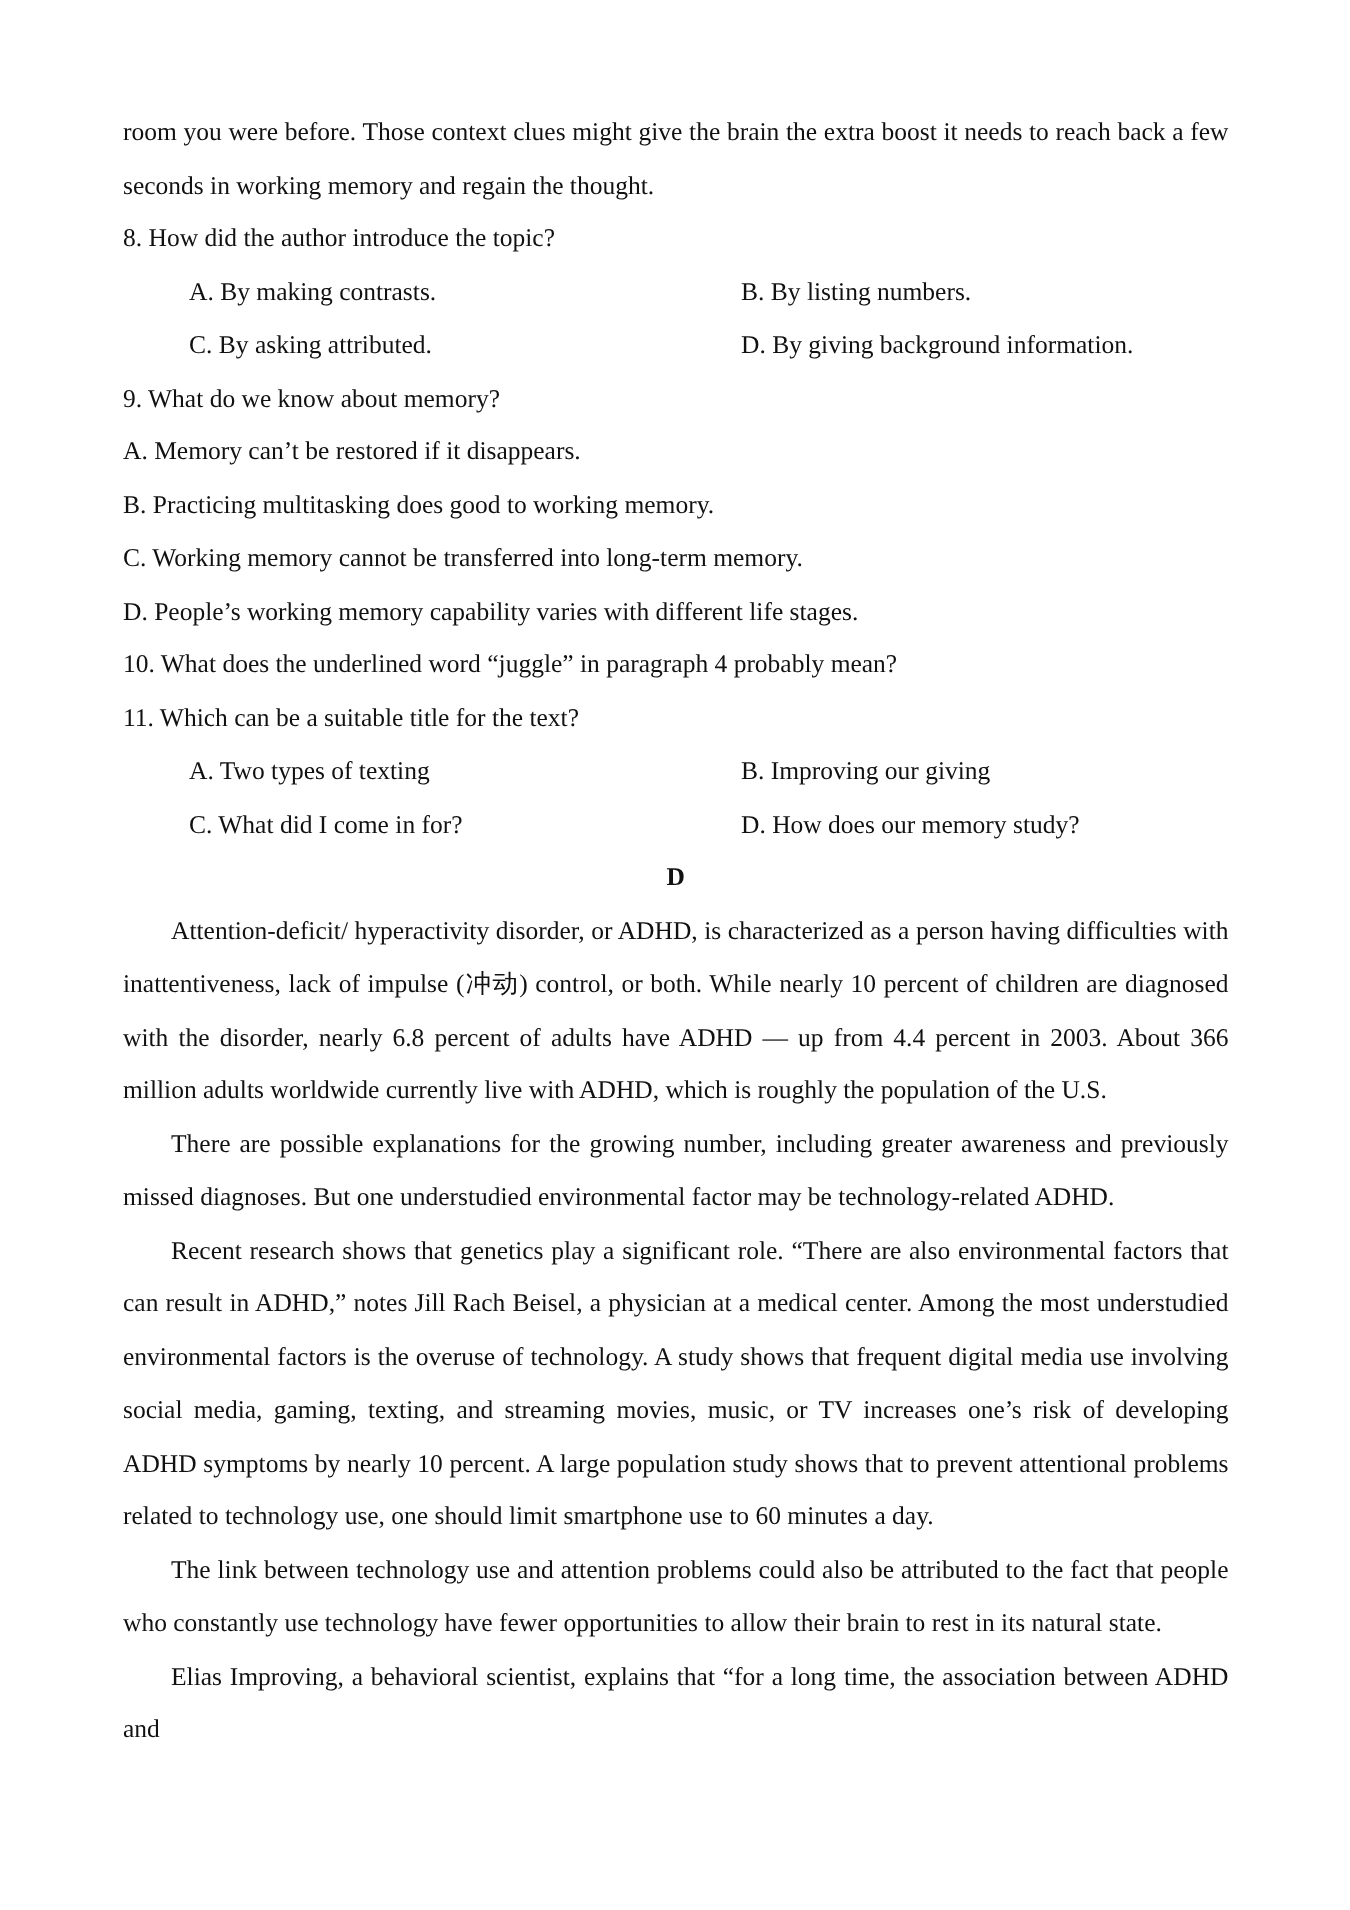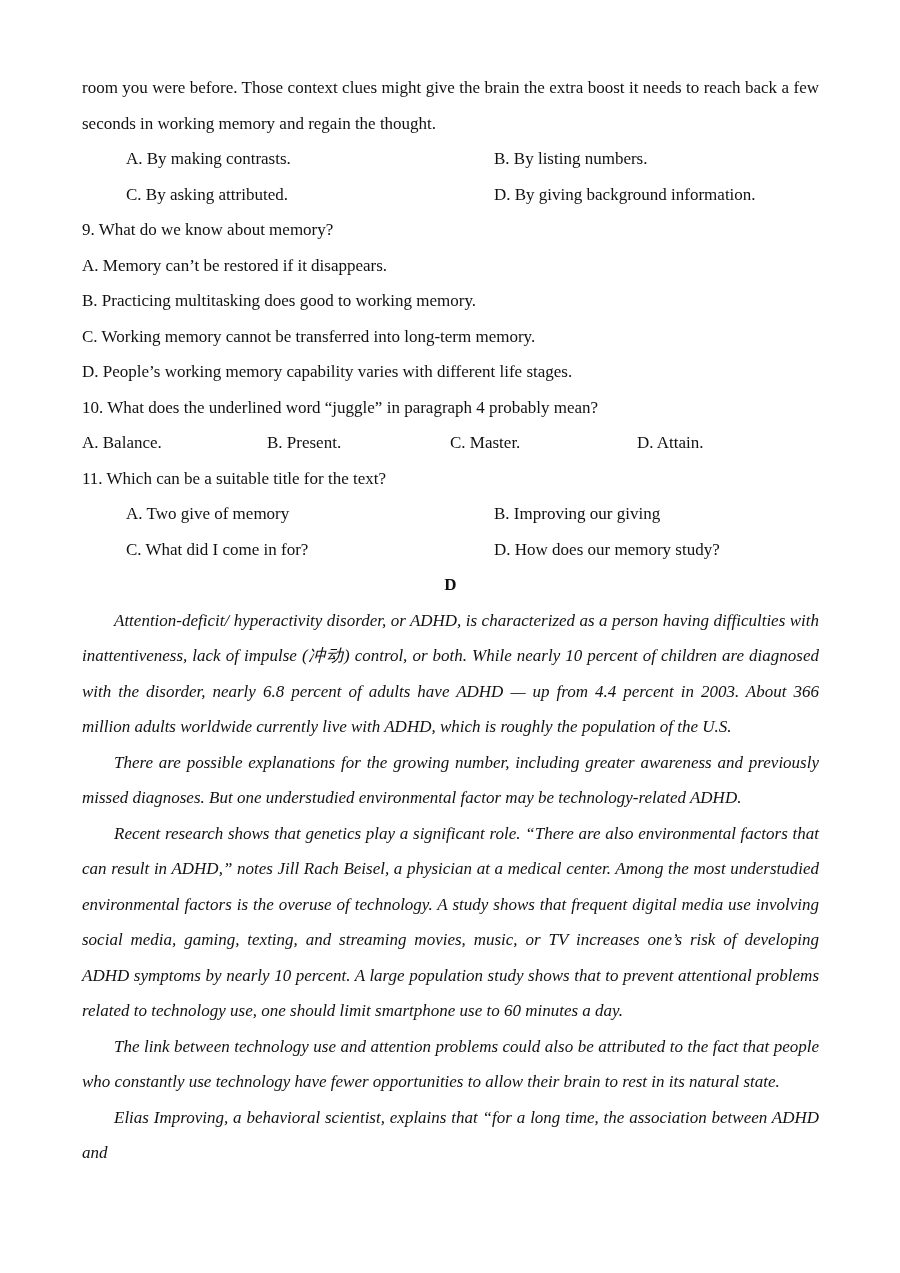--- a/index.html
+++ b/index.html
@@ -23,21 +23,20 @@
   }
   .line, .para {
     margin: 0;
     line-height: 35.5px;
   }
   .para {
     text-align: justify;
   }
   .para.indent {
     text-indent: 32px;
-    font-style: italic;
   }
   .row2 {
     display: grid;
     grid-template-columns: 368px auto;
     line-height: 35.5px;
     margin-left: 44px;
   }
   .row4 {
     display: grid;
     grid-template-columns: 185px 183px 187px auto;
@@ -51,52 +50,47 @@
   }
 </style>
 </head>
 <body>
 
 <div class="page">
 
   <p class="para">room you were before. Those context clues might give the brain the extra boost it needs to reach back a few seconds in working memory and regain the thought.</p>
 
   <div>
+    <p class="line">8. How did the author introduce the topic?</p>
     <div class="row2">
       <span class="line">A. By making contrasts.</span>
       <span class="line">B. By listing numbers.</span>
     </div>
     <div class="row2">
       <span class="line">C. By asking attributed.</span>
       <span class="line">D. By giving background information.</span>
     </div>
   </div>
 
   <div>
     <p class="line">9. What do we know about memory?</p>
     <p class="line">A. Memory can’t be restored if it disappears.</p>
     <p class="line">B. Practicing multitasking does good to working memory.</p>
     <p class="line">C. Working memory cannot be transferred into long-term memory.</p>
     <p class="line">D. People’s working memory capability varies with different life stages.</p>
   </div>
 
   <div>
     <p class="line">10. What does the underlined word “juggle” in paragraph 4 probably mean?</p>
-    <div class="row4">
-      <span class="line">A. Balance.</span>
-      <span class="line">B. Present.</span>
-      <span class="line">C. Master.</span>
-      <span class="line">D. Attain.</span>
-    </div>
   </div>
 
   <div>
     <p class="line">11. Which can be a suitable title for the text?</p>
     <div class="row2">
-      <span class="line">A. Two give of memory</span>
+      <span class="line">A. Two types of texting</span>
       <span class="line">B. Improving our giving</span>
     </div>
     <div class="row2">
       <span class="line">C. What did I come in for?</span>
       <span class="line">D. How does our memory study?</span>
     </div>
   </div>
 
   <p class="section-label">D</p>
 

